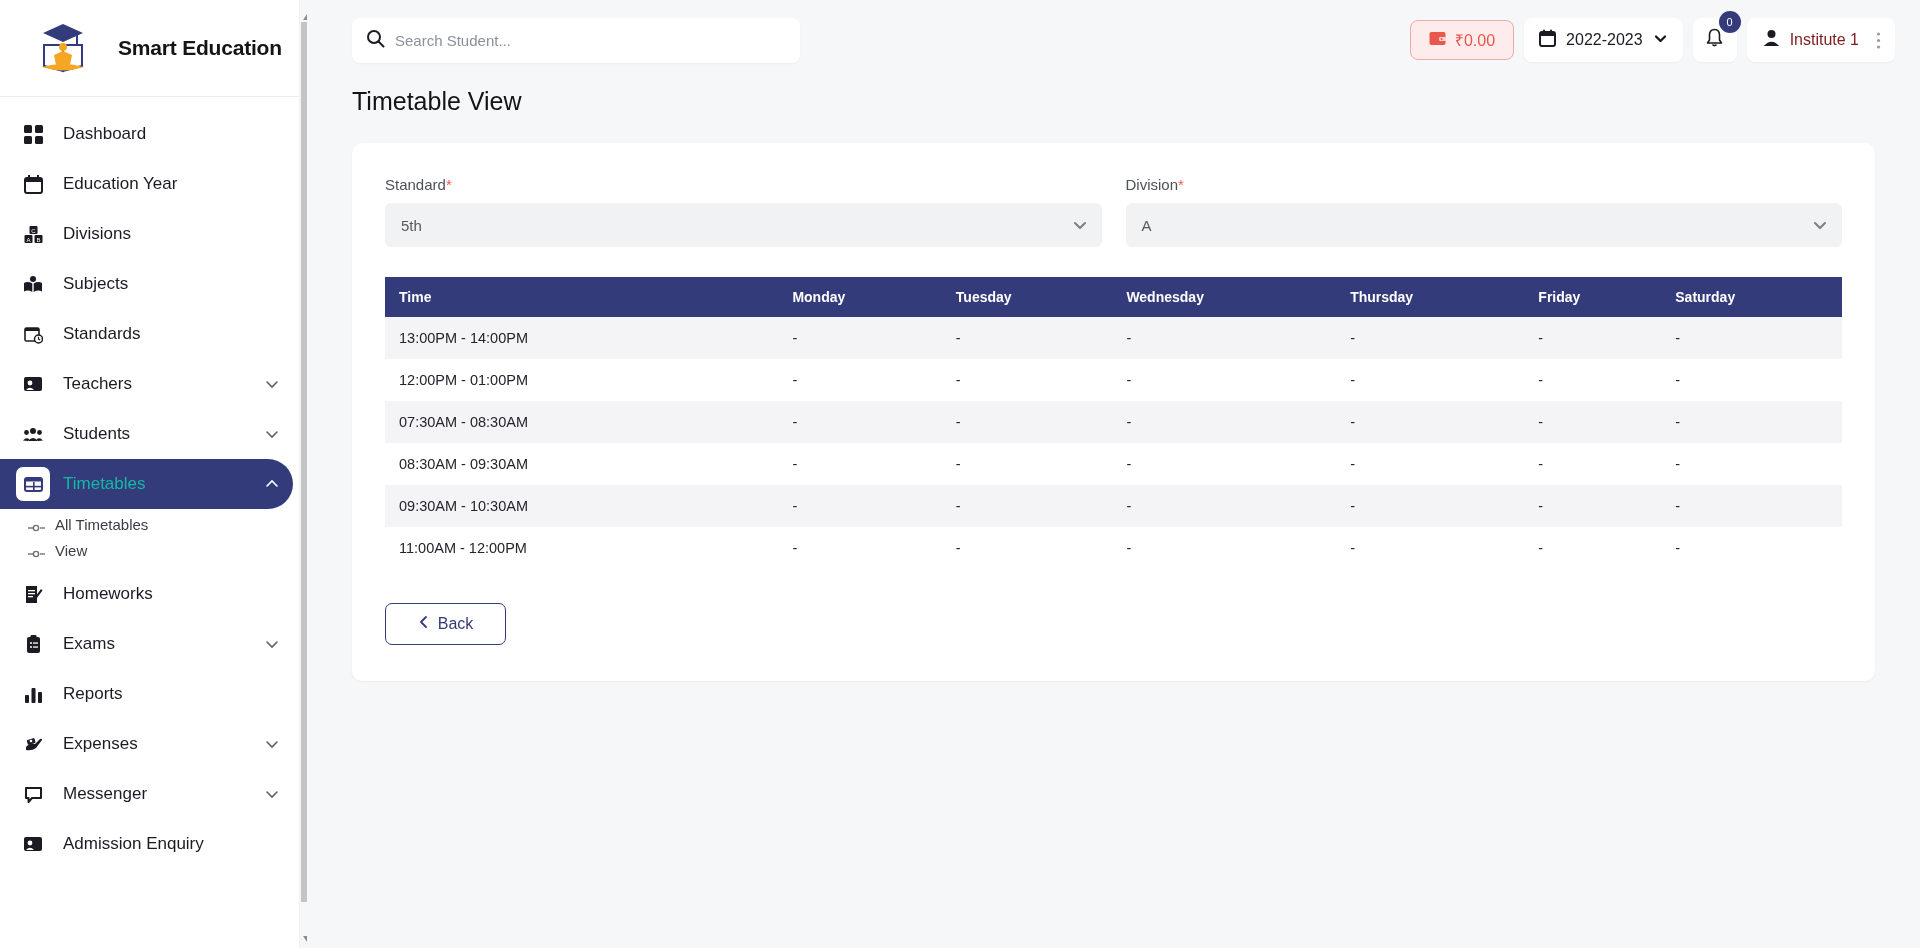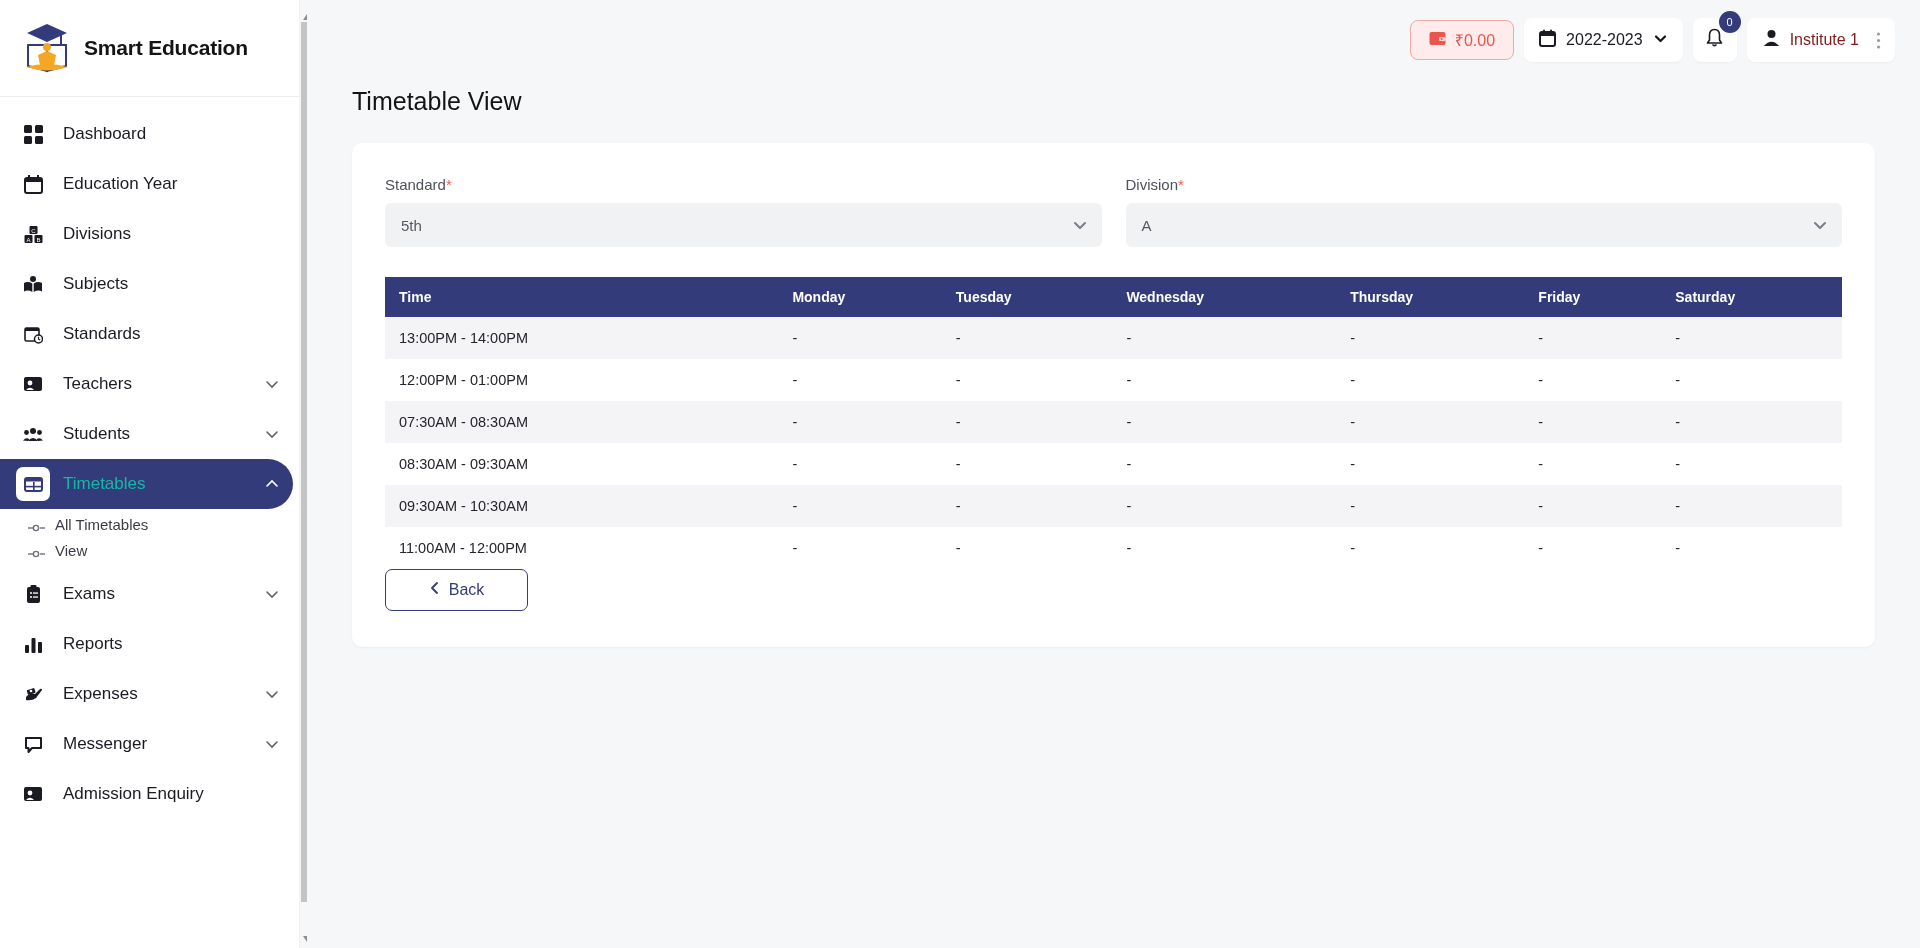--- a/index.html
+++ b/index.html
@@ -22,22 +22,22 @@
   }
   .sidebar-inner {
     width: 307px;
     height: 948px;
     overflow: hidden;
   }
   .brand {
     height: 97px;
     display: flex;
     align-items: center;
-    gap: 14px;
-    padding-left: 24px;
+    gap: 32px;
+    padding-left: 40px;
     border-bottom: 1px solid #ececec;
   }
   .brand-logo { width: 46px; height: 54px; flex: 0 0 46px; position: relative; }
   .brand-title {
     font-size: 21px;
     font-weight: bold;
     color: #141414;
     letter-spacing: -0.2px;
   }
   .nav { padding-top: 12px; }
@@ -256,21 +256,22 @@
   table.tt tbody td {
     font-size: 14.5px;
     color: #24242c;
     padding: 13px 0 13px 14px;
     white-space: nowrap;
   }
   table.tt tbody tr:nth-child(odd) { background: #f4f4f6; }
   table.tt tbody tr:nth-child(even) { background: #ffffff; }
 
   .back-btn {
-    width: 143px;
+    margin-top: 34px;
+    width: 121px;
     height: 42px;
     background: #ffffff;
     border: 1px solid #343b7a;
     border-radius: 7px;
     display: flex; align-items: center; justify-content: center;
     gap: 9px;
     cursor: pointer;
   }
   .back-label { font-size: 16px; color: #343b7a; font-weight: 500; }
 </style>
@@ -428,20 +429,32 @@
             <svg width="18" height="10" viewBox="0 0 18 10">
                 <line x1="0" y1="5" x2="5" y2="5" stroke="#6e7179" stroke-width="1.4"></line>
                 <circle cx="8" cy="5" r="2.6" fill="none" stroke="#6e7179" stroke-width="1.4"></circle>
                 <line x1="12" y1="5" x2="17" y2="5" stroke="#6e7179" stroke-width="1.4"></line>
               </svg>
           </span>
           <span class="submenu-label">View</span>
         </div>
       </div>
 
+      <div class="nav-item">
+        <span class="nav-icon">
+          <svg width="19" height="19" viewBox="0 0 19 19">
+              <path d="M2 1 L13 1 L13 18 L2 18 Z" fill="#1b1b23"></path>
+              <rect x="4" y="5" width="7" height="1.3" fill="#fff"></rect>
+              <rect x="4" y="8" width="7" height="1.3" fill="#fff"></rect>
+              <rect x="4" y="11" width="5" height="1.3" fill="#fff"></rect>
+              <path d="M11 12 L17 4 L18.5 5.5 L12.5 13.5 L10.5 14 Z" fill="#1b1b23"></path>
+            </svg>
+        </span>
+        <span class="nav-label">Homeworks</span>
+      </div>
 
       <div class="nav-item">
         <span class="nav-icon">
           <svg width="17" height="19" viewBox="0 0 17 19">
               <rect x="2" y="2" width="13" height="16" rx="2" fill="#1b1b23"></rect>
               <rect x="5.5" y="0" width="6" height="3.5" rx="1" fill="#1b1b23"></rect>
               <circle cx="6" cy="8" r="1" fill="#fff"></circle>
               <rect x="8" y="7.4" width="5" height="1.3" fill="#fff"></rect>
               <circle cx="6" cy="12" r="1" fill="#fff"></circle>
               <rect x="8" y="11.4" width="5" height="1.3" fill="#fff"></rect>
@@ -520,20 +533,29 @@
   <div class="sb-arrow down">
     <svg width="10" height="10" viewBox="0 0 10 10">
         <path d="M5 8 L9 2 L1 2 Z" fill="#8d8d8d"></path>
       </svg>
   </div>
 </div>
 
 <div class="main">
 
   <div class="topbar">
+    <div class="search-box">
+      <span>
+        <svg width="19" height="19" viewBox="0 0 19 19">
+            <circle cx="8" cy="8" r="6" fill="none" stroke="#1b1b23" stroke-width="2"></circle>
+            <line x1="12.5" y1="12.5" x2="17.5" y2="17.5" stroke="#1b1b23" stroke-width="2" stroke-linecap="round"></line>
+          </svg>
+      </span>
+      <input class="search-input" type="text" placeholder="Search Student..." style="">
+    </div>
 
     <div class="top-right">
 
       <div class="wallet-btn">
         <span>
           <svg width="17" height="15" viewBox="0 0 17 15">
               <rect x="0.5" y="1" width="16" height="13" rx="2" fill="#e8564c"></rect>
               <rect x="10" y="6" width="7" height="4" rx="1.2" fill="#fbd3d0"></rect>
               <circle cx="12.6" cy="8" r="1" fill="#e8564c"></circle>
             </svg>

